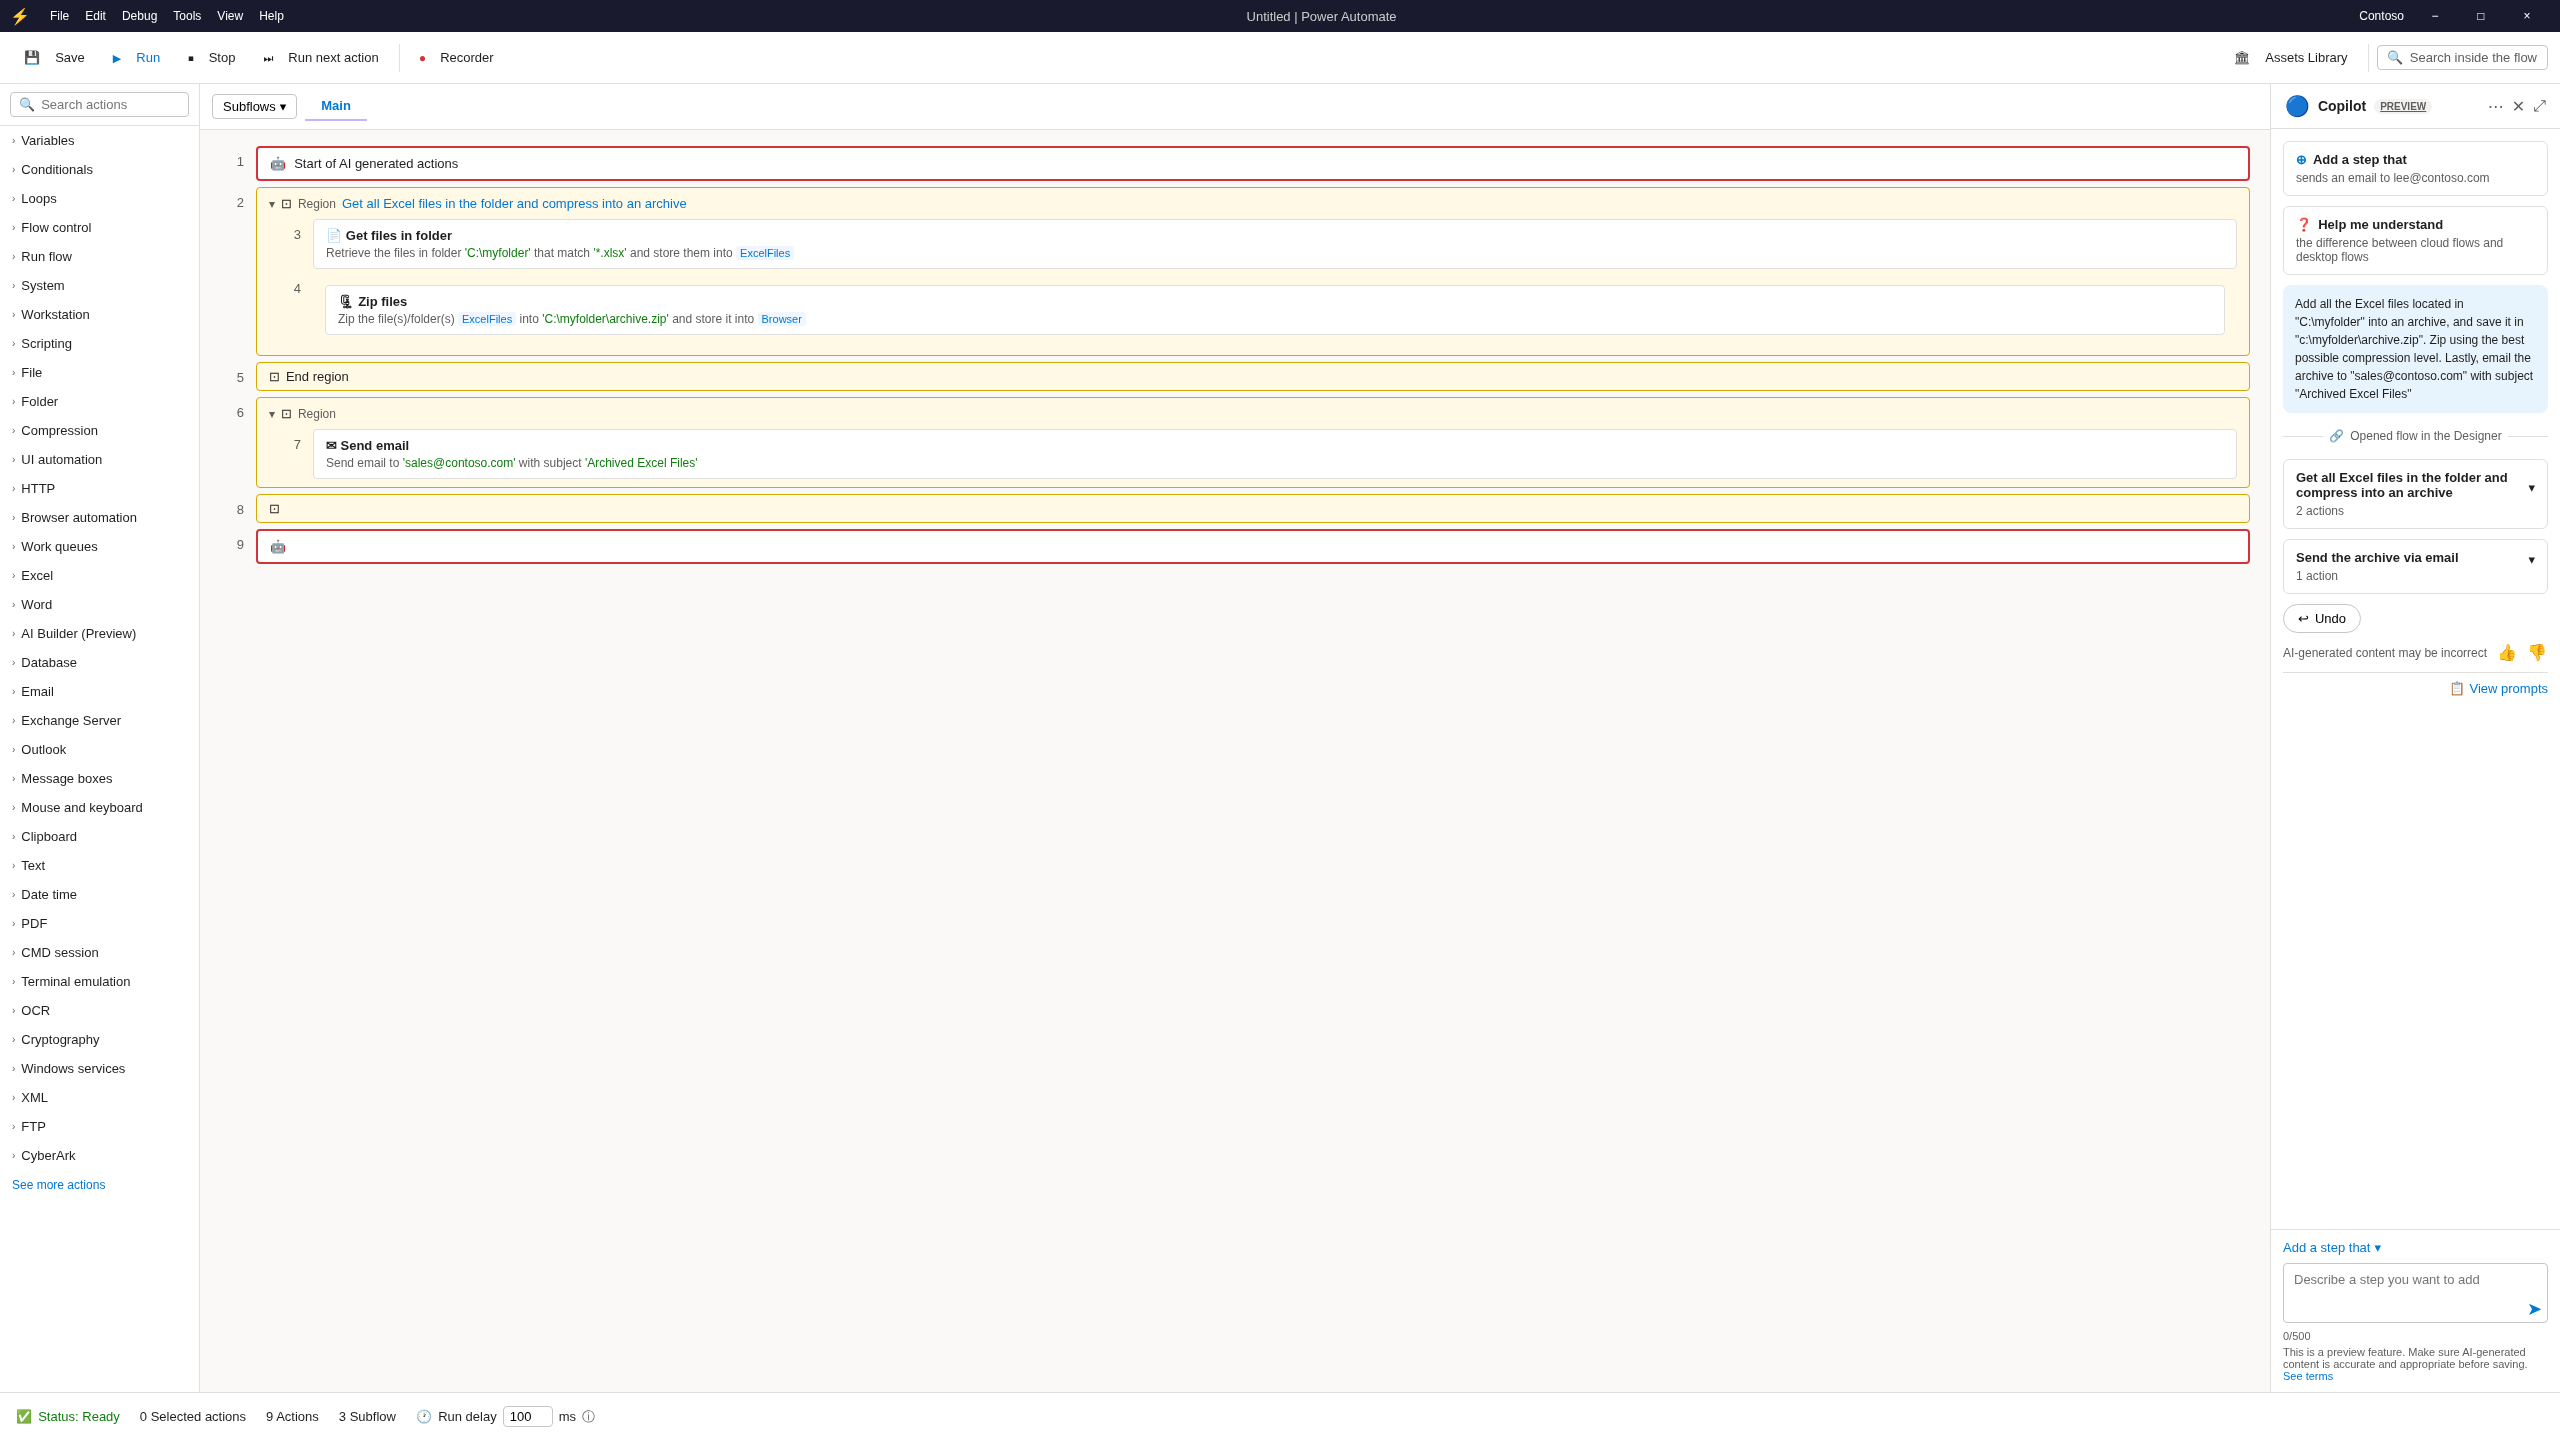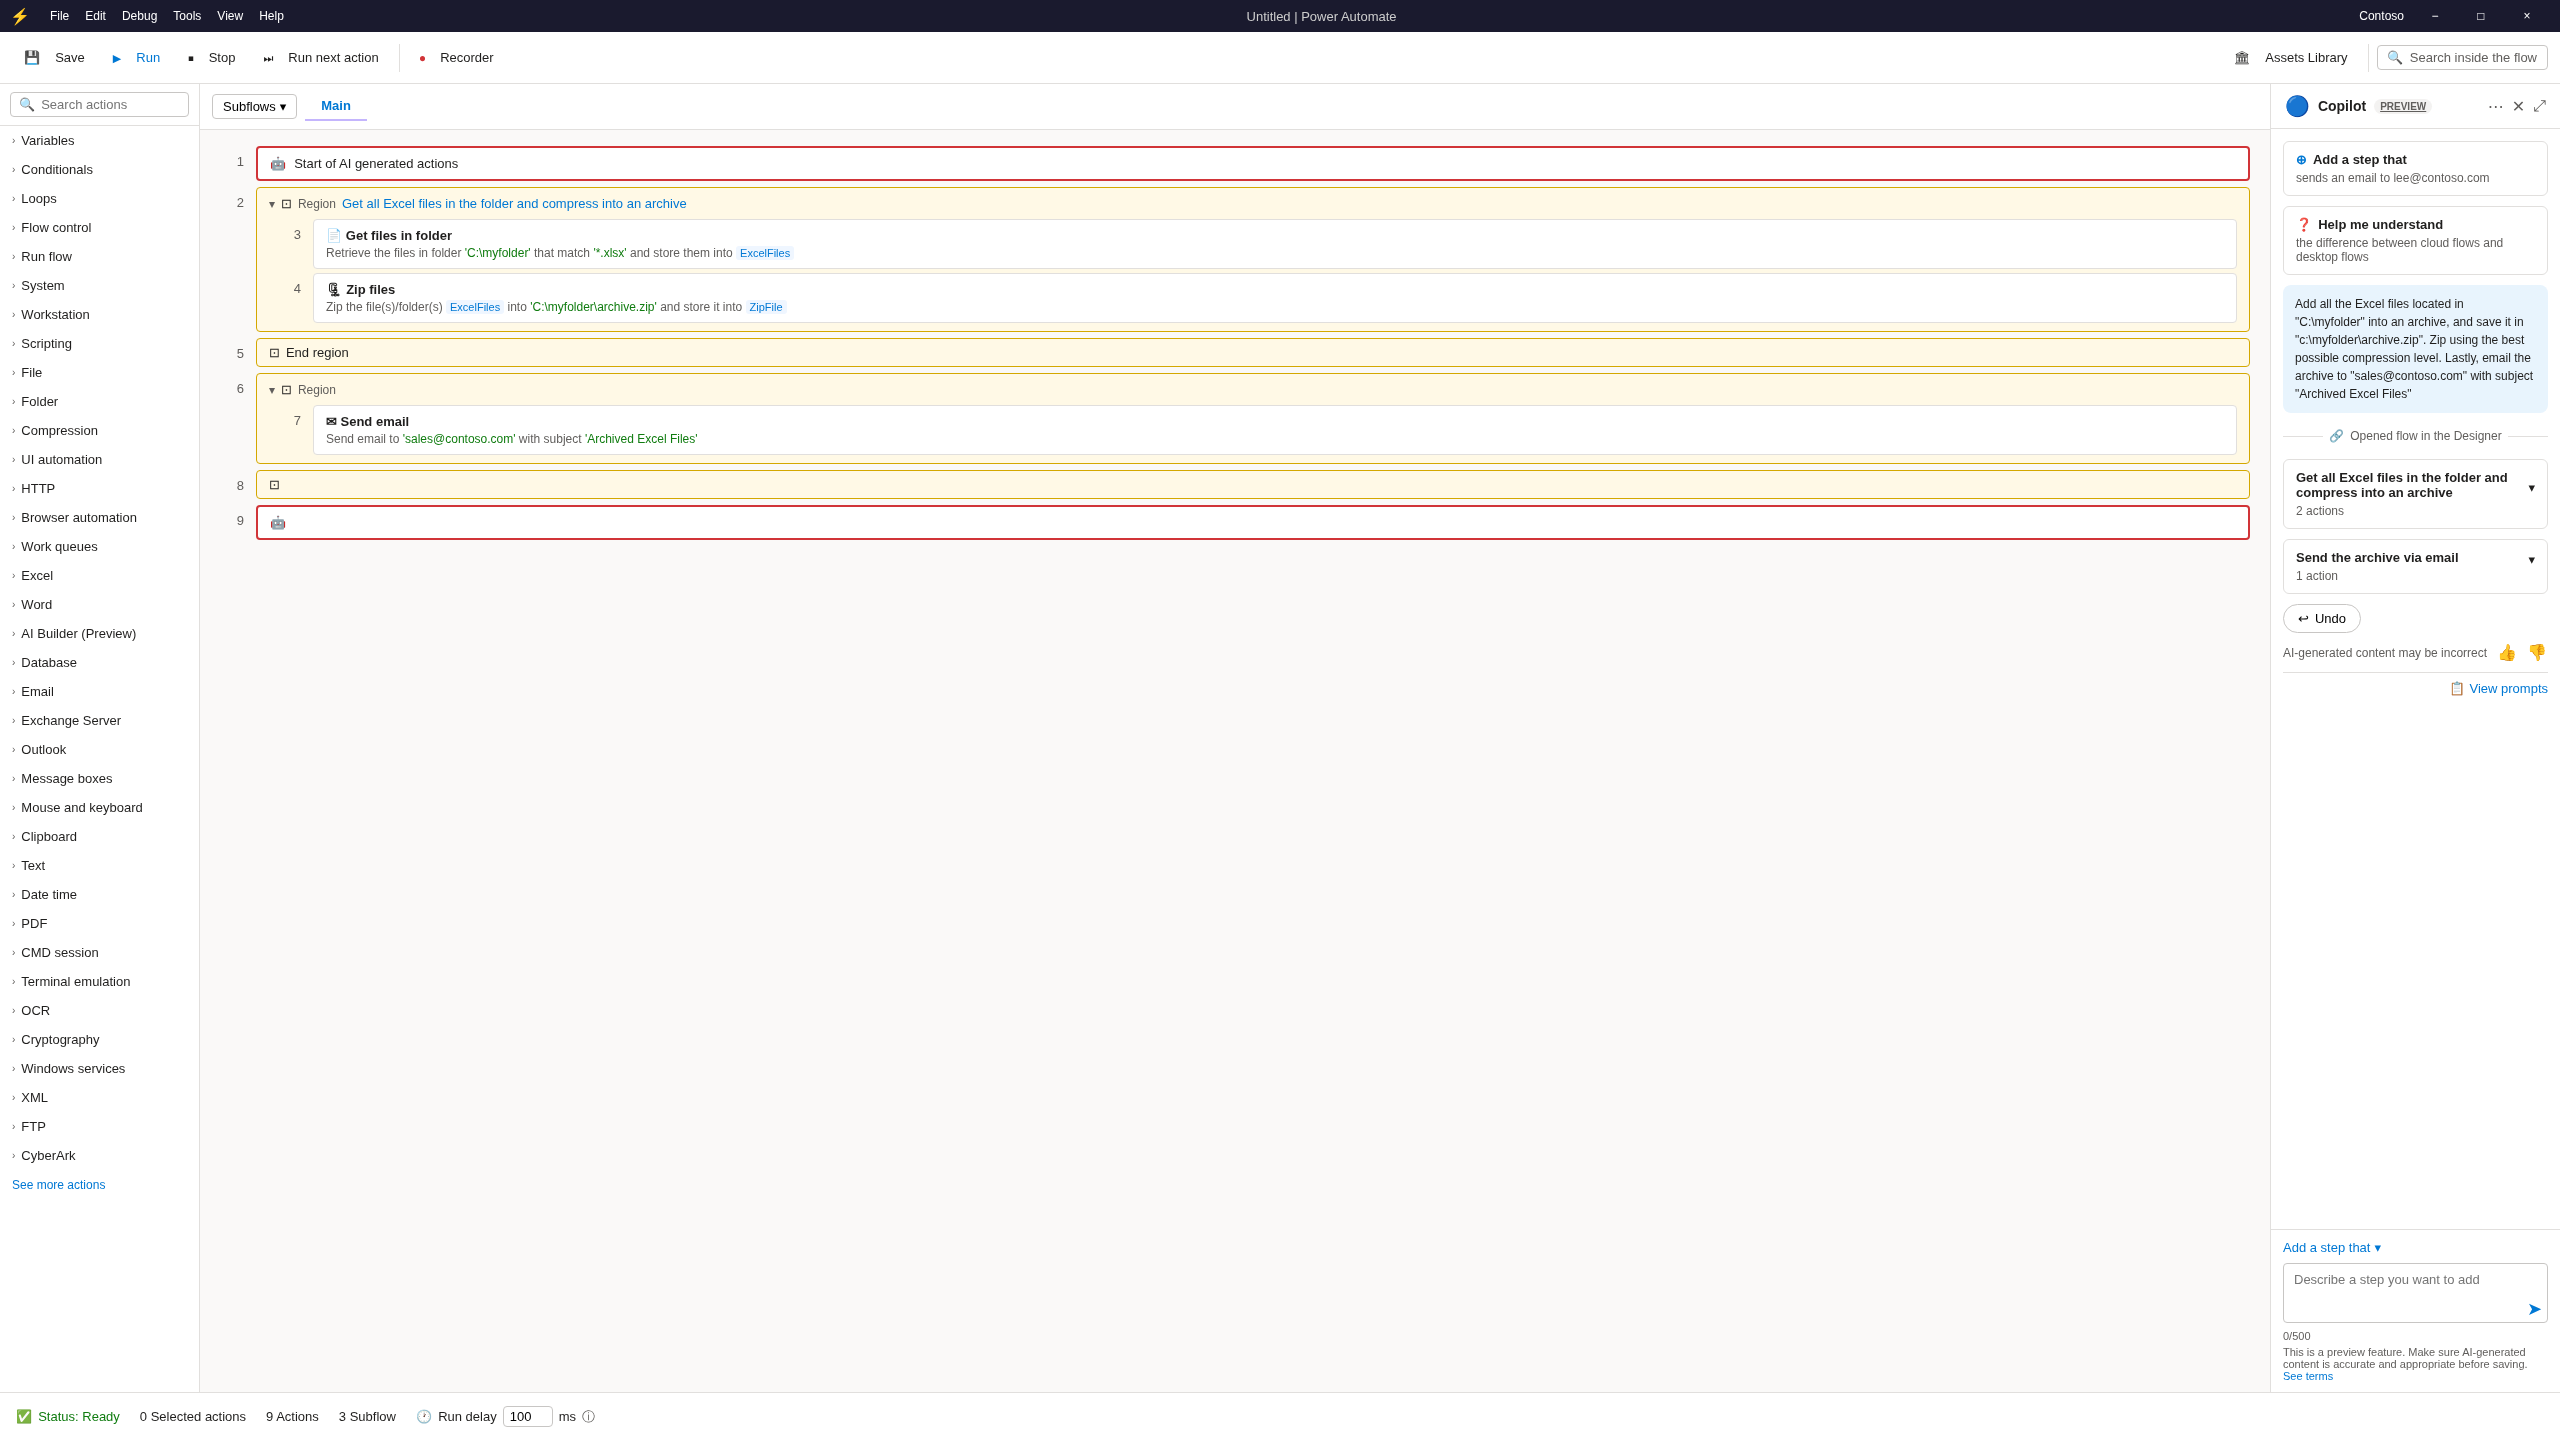--- a/index.html
+++ b/index.html
@@ -439,27 +439,27 @@
                 Get files in folder
               </div>
               <div class="action-desc">
                 Retrieve the files in folder <span class="str">'C:\myfolder'</span> that match <span class="str">'*.xlsx'</span> and store them into <span class="var">ExcelFiles</span>
               </div>
             </div>
           </div>
 
           <div class="action-row" style="margin:0 12px 8px 0; padding-left: 20px;">
             <span class="action-num">4</span>
-            <div class="inner-action" style="margin:0;flex:1;">
+            <div class="inner-action" style="margin:12px;flex:1;">
               <div class="action-title">
                 <span>🗜</span>
                 Zip files
               </div>
               <div class="action-desc">
-                Zip the file(s)/folder(s) <span class="var">ExcelFiles</span> into <span class="str">'C:\myfolder\archive.zip'</span> and store it into <span class="var">ZipFile</span>
+                Zip the file(s)/folder(s) <span class="var">ExcelFiles</span> into <span class="str">'C:\myfolder\archive.zip'</span> and store it into <span class="var">Browser</span>
               </div>
             </div>
           </div>
         </div>
       </div>
 
       <div class="action-row">
         <span class="action-num">5</span>
         <div class="action-card end-region">
           <span>⊡</span>

